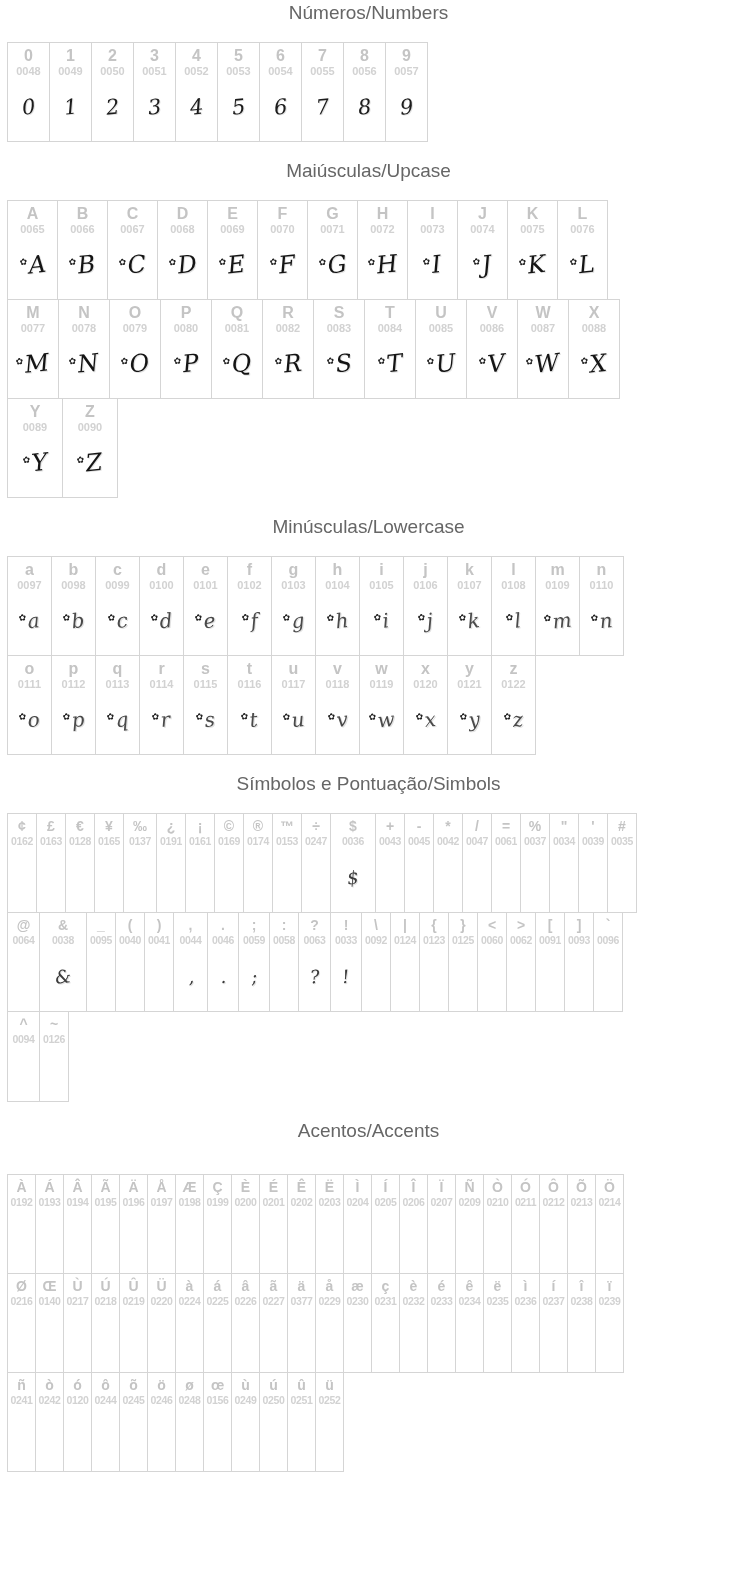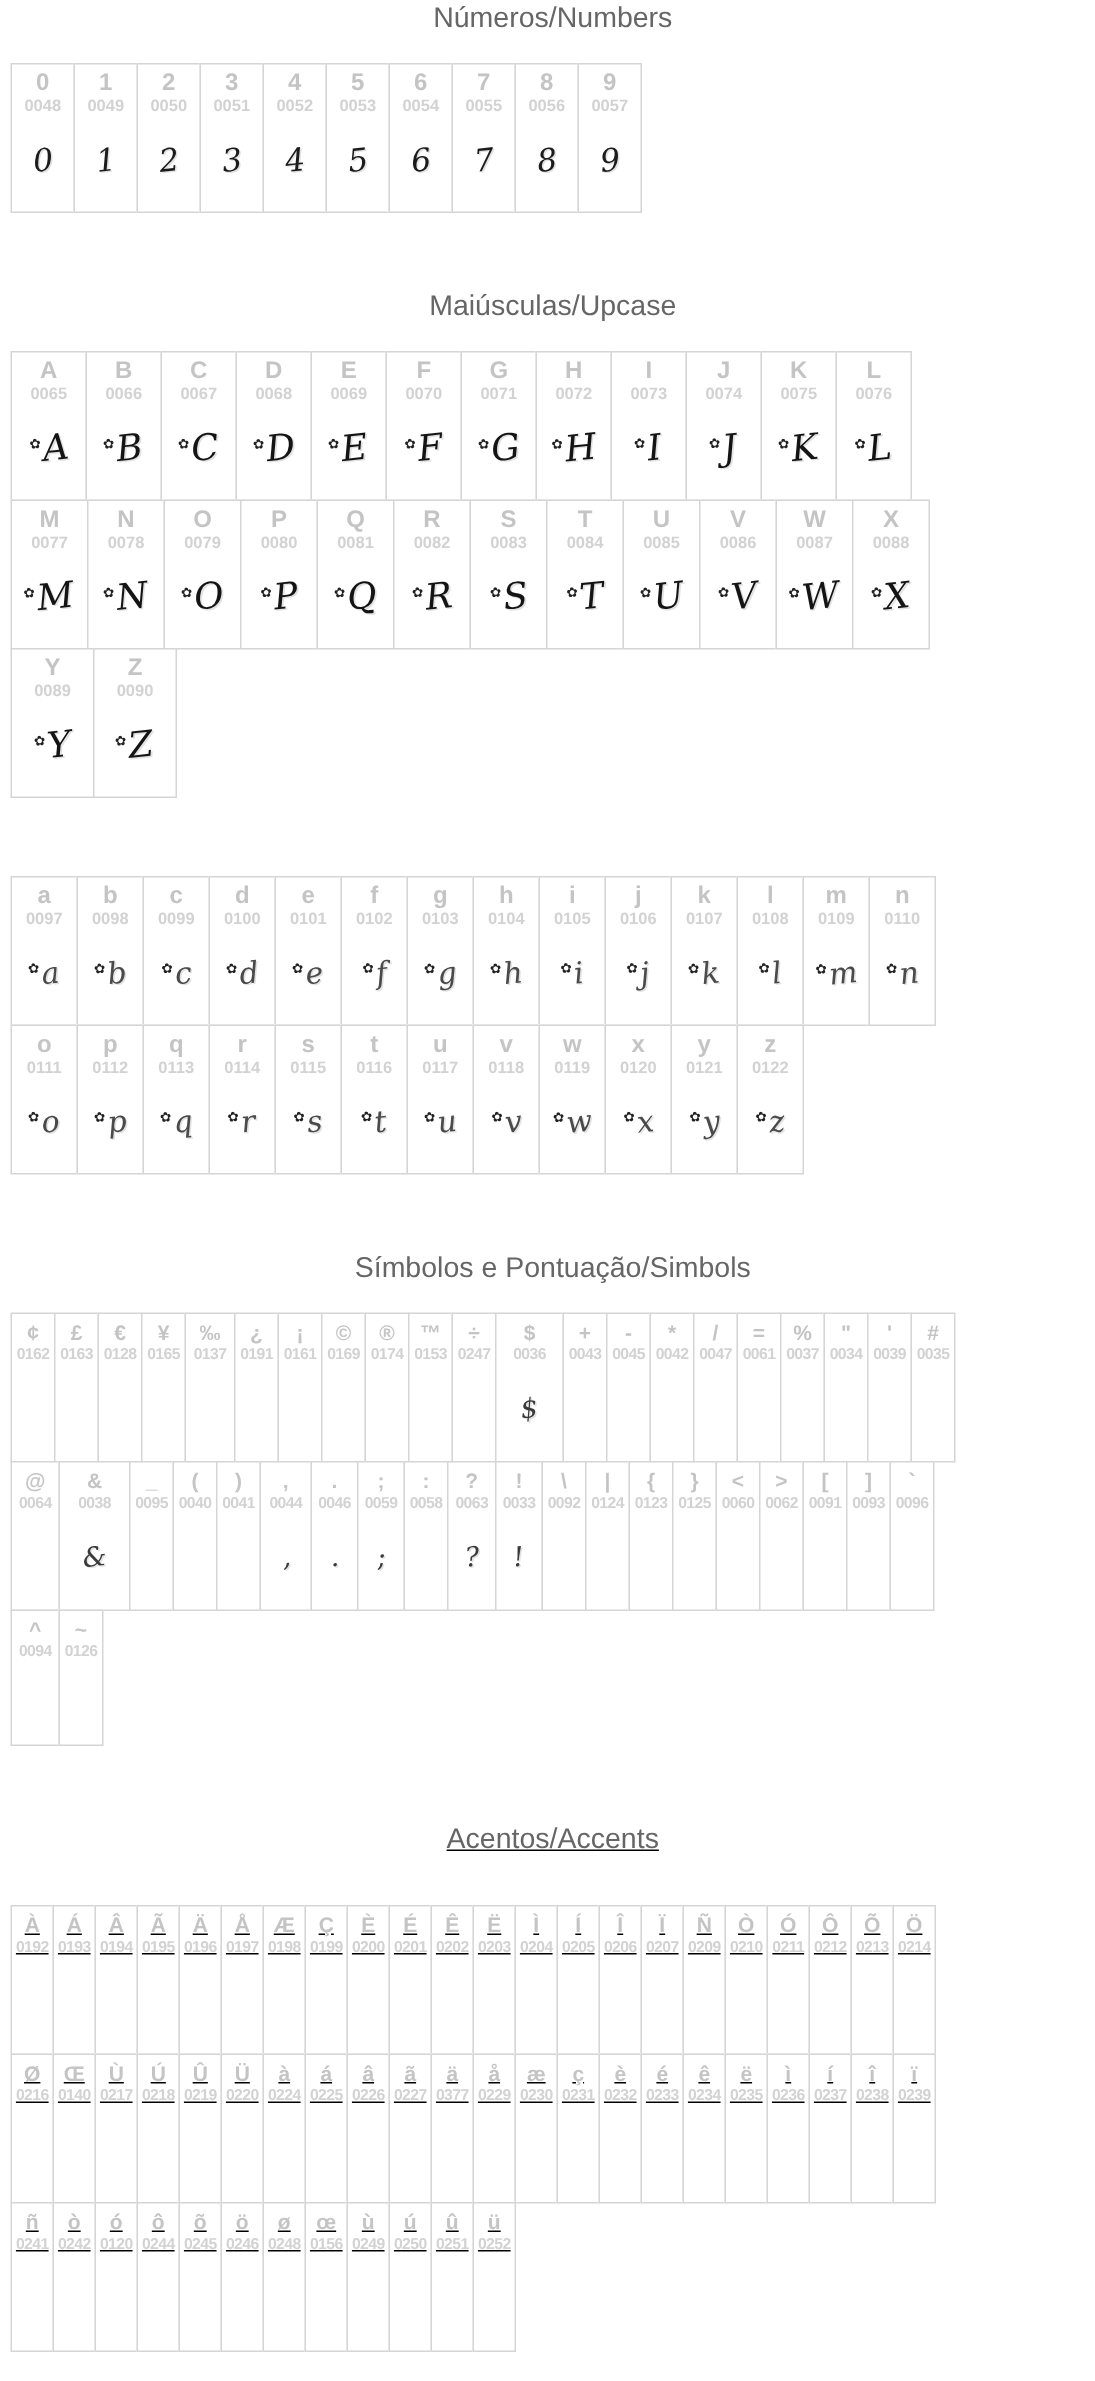--- a/index.html
+++ b/index.html
@@ -4,24 +4,24 @@
 <style>
   html,body{margin:0;padding:0;background:#ffffff;}
   body{
     width:730px;
     min-height:1587px;
     font-family:"Liberation Sans", sans-serif;
     padding:2px 0 0 7px;
     box-sizing:border-box;
   }
   .section{display:block;}
-  .section + .section{margin-top:52px;}
+  .section + .section{margin-top:18px;}
   .sec-lowercase{margin-top:42px;}
   .sec-symbols{margin-top:44px;}
-  .sec-accents{margin-top:44px;text-decoration:underline;}
+  .sec-accents{margin-top:44px;}
   .sec-title{
     font-size:19px;
     font-weight:normal;
     color:#666666;
     margin:0 0 18px 0;
     line-height:22px;
     text-align:center;
   }
   .sec-accents .sec-title{margin-bottom:32px;}
   .char-row{display:flex;}
@@ -359,20 +359,21 @@
         <div class="cell ornate">
           <div class="cell-char">Z</div>
           <div class="cell-code">0090</div>
           <div class="cell-glyph">
             <span class="glyph">Z</span>
           </div>
         </div>
       </div>
     </section>
     <section class="section sec-lowercase">
+      <h2 class="sec-title">Minúsculas/Lowercase</h2>
       <div class="char-row">
         <div class="cell ornate">
           <div class="cell-char">a</div>
           <div class="cell-code">0097</div>
           <div class="cell-glyph">
             <span class="glyph">a</span>
           </div>
         </div>
         <div class="cell ornate">
           <div class="cell-char">b</div>

